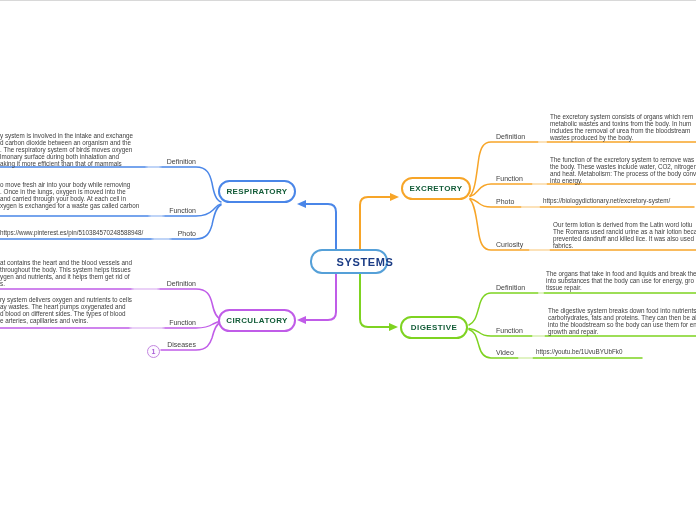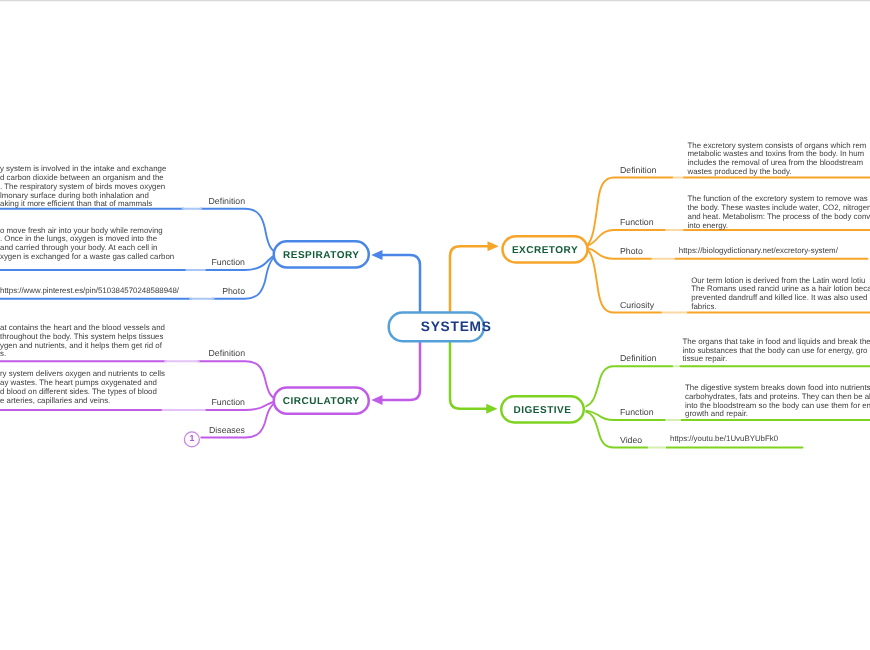--- a/index.html
+++ b/index.html
@@ -82,29 +82,29 @@
     <path d="M544 335 H533" stroke="#d6efb0"></path>
     <path d="M642 357 H533 M518 357 H491 C483 357 480.5 351 479 345 C476.5 337 475.5 330.5 469 328.5" stroke="#7ed321"></path>
     <path d="M532 357 H519" stroke="#d6efb0"></path>
   </g>
 </svg>
 
 <div class="node root" style="left: 310px; top: 248px; width: 78px; height: 25px; border-color: rgb(85, 160, 216); padding-left: 32px;">
   <span style="color: rgb(27, 60, 133);">SYSTEMS</span>
 </div>
 
-<div class="node topic" style="left: 218px; top: 191px; width: 78px; height: 23px; border-color: rgb(74, 134, 232);">
+<div class="node topic" style="left: 218px; top: 179px; width: 78px; height: 23px; border-color: rgb(74, 134, 232);">
   <span style="color: rgb(19, 92, 56);">RESPIRATORY</span>
 </div>
 
 <div class="node topic" style="left: 218px; top: 308px; width: 78px; height: 23px; border-color: rgb(192, 92, 232);">
   <span style="color: rgb(19, 92, 56);">CIRCULATORY</span>
 </div>
 
-<div class="node topic" style="left: 401px; top: 187px; width: 70px; height: 23px; border-color: rgb(247, 165, 40);">
+<div class="node topic" style="left: 401px; top: 176px; width: 70px; height: 23px; border-color: rgb(247, 165, 40);">
   <span style="color: rgb(19, 92, 56);">EXCRETORY</span>
 </div>
 
 <div class="node topic" style="left: 400px; top: 315px; width: 68px; height: 23px; border-color: rgb(126, 211, 33);">
   <span style="color: rgb(19, 92, 56); text-align: right;">DIGESTIVE</span>
 </div>
 
 <div class="lbl" style="right:500px;top:157px;">Definition</div>
 <div class="txt" style="left:0;top:131px;">
   <div>y system is involved in the intake and exchange</div>

